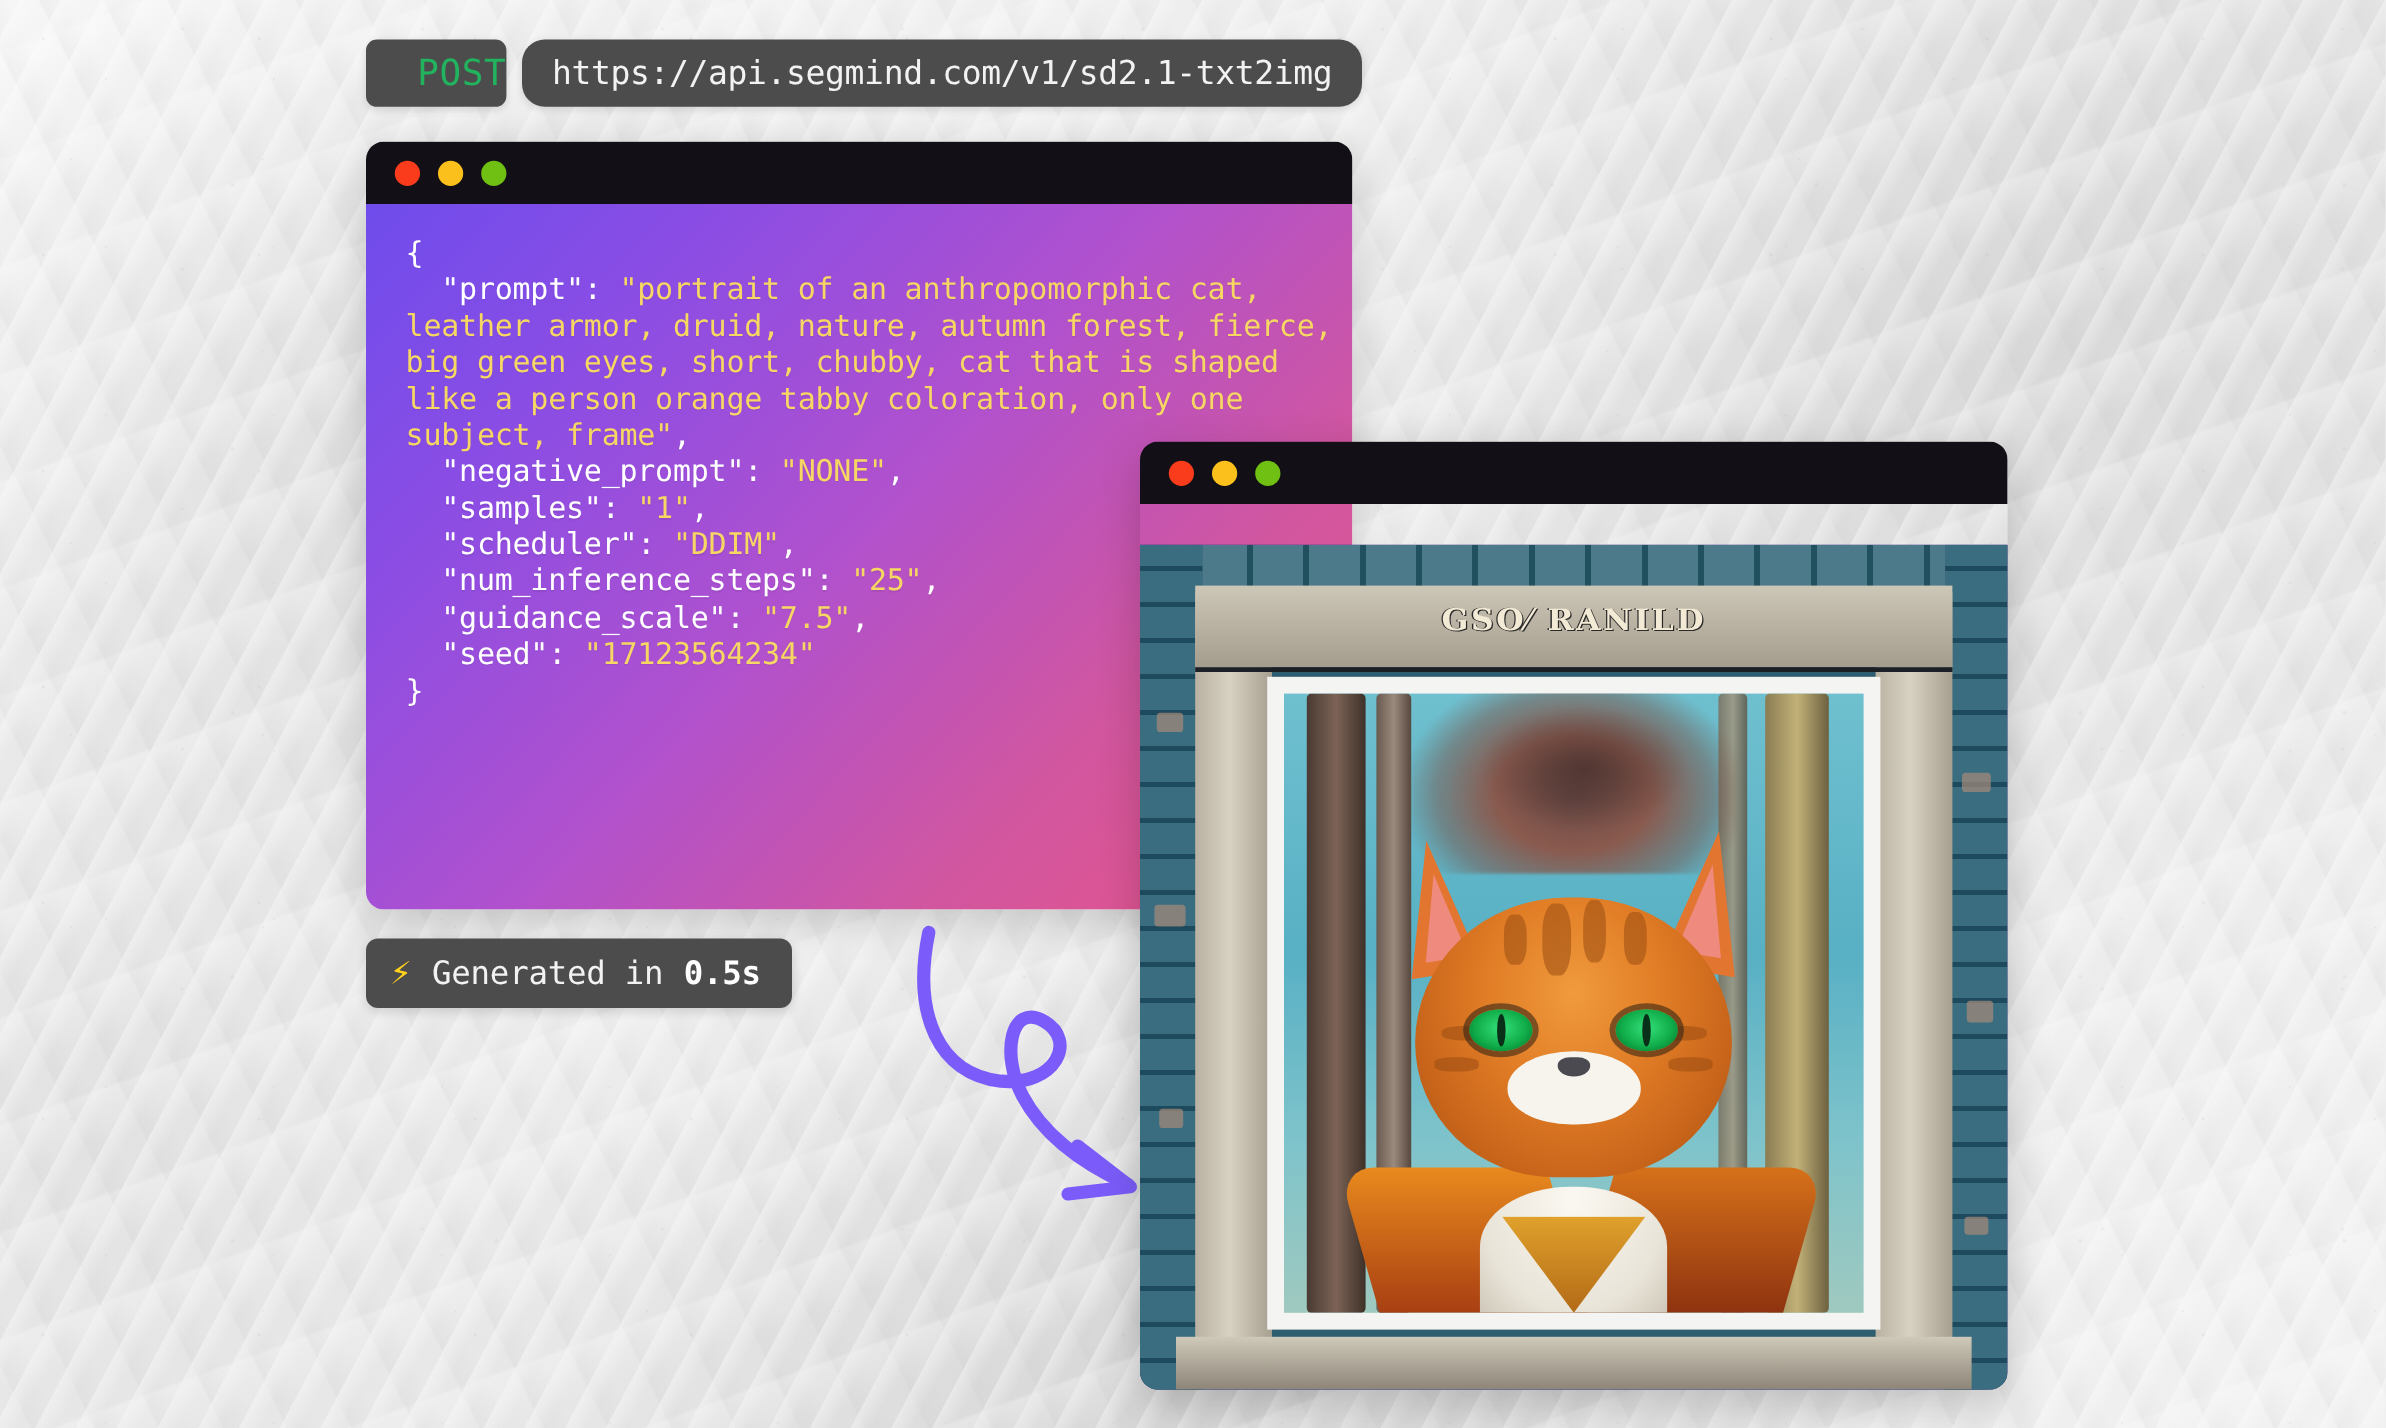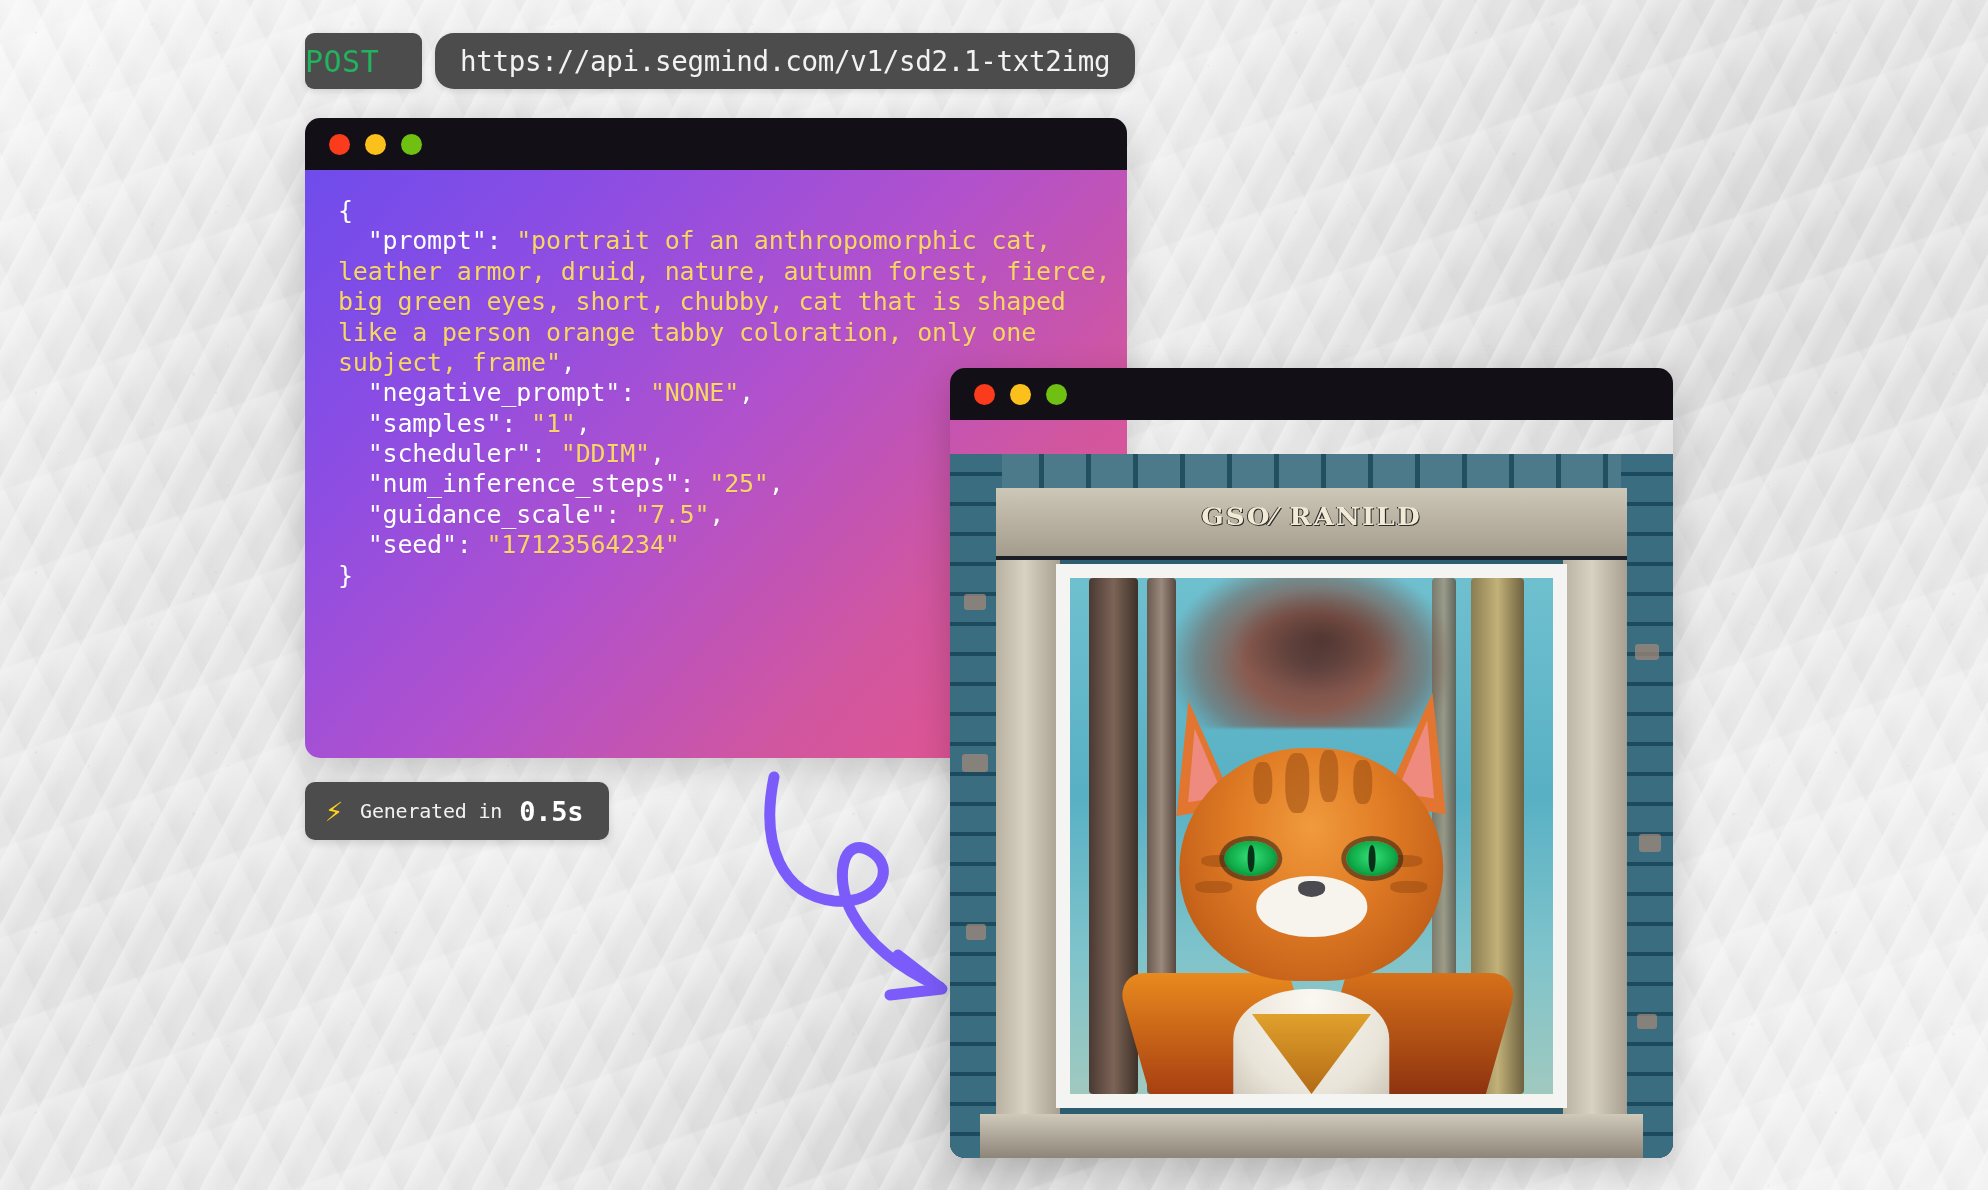--- a/index.html
+++ b/index.html
@@ -36,21 +36,21 @@
       radial-gradient(circle 4px at 88% 70%, rgba(175,175,175,.5), transparent 60%),
       radial-gradient(circle 2px at 37% 83%, rgba(170,170,170,.55), transparent 60%),
       radial-gradient(circle 3px at 76% 12%, rgba(168,168,168,.5), transparent 60%);
     background-size:180px 180px,140px 140px,220px 220px,160px 160px,200px 200px;
   }
 
   
   #request-bar { position:absolute; left:305px; top:33px; display:flex; gap:13px; z-index:5; }
   .pill {
     background:#4c4c4c; border-radius:9px;
-    display:flex; align-items:center; justify-content:flex-start;
+    display:flex; align-items:center; justify-content:flex-end;
     box-shadow:0 2px 7px rgba(0,0,0,.13);
   }
   #method-badge { width:117px; height:56px; }
   #method-badge .txt { color:#22b35e; font-size:30px; letter-spacing:.5px; }
   #url-bar { height:56px; padding:0 25px;border-radius:19px; }
   #url-bar .txt { color:#f2f2f2; font-size:27.5px; letter-spacing:-.3px; white-space:nowrap; }
 
   
   #code-window {
     position:absolute; left:305px; top:118px; width:822px; height:640px;
@@ -71,21 +71,21 @@
   }
   #code-text .s { color:#f7d764; }
 
   
   #generated-badge {
     position:absolute; left:305px; top:782px; height:58px; padding:0 26px 0 20px;
     background:#4c4c4c; border-radius:10px; display:flex; align-items:center; gap:17px;
     z-index:7; box-shadow:0 3px 9px rgba(0,0,0,.14);
   }
   #generated-badge .bolt { font-size:30px; color:#ffd21e; line-height:1; }
-  #generated-badge .label { color:#f2f2f2; font-size:20px; letter-spacing:-.2px; }
+  #generated-badge .label { color:#f2f2f2; font-size:27px; letter-spacing:-.2px; }
   #generated-badge .time { color:#ffffff; font-size:27px; font-weight:bold; letter-spacing:-.2px; }
 
   
   #flow-arrow { position:absolute; left:730px; top:755px; width:220px; height:250px; z-index:8; }
 
   
   #image-window {
     position:absolute; left:950px; top:368px; width:723px; height:790px;
     border-radius:15px; overflow:hidden; z-index:9;
     box-shadow:0 12px 36px rgba(0,0,0,.2);

